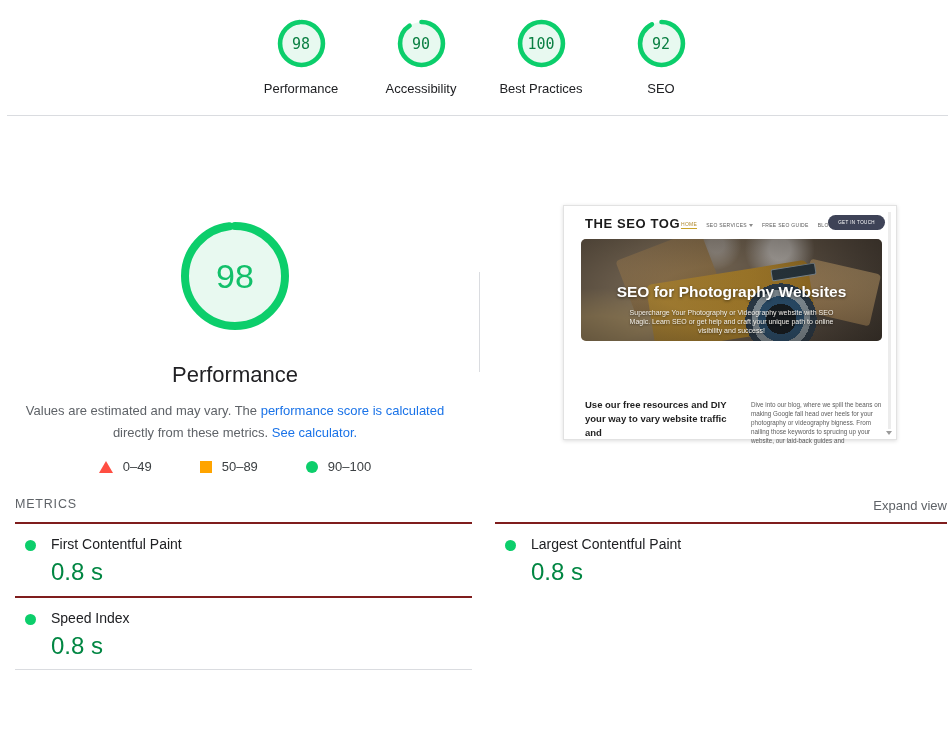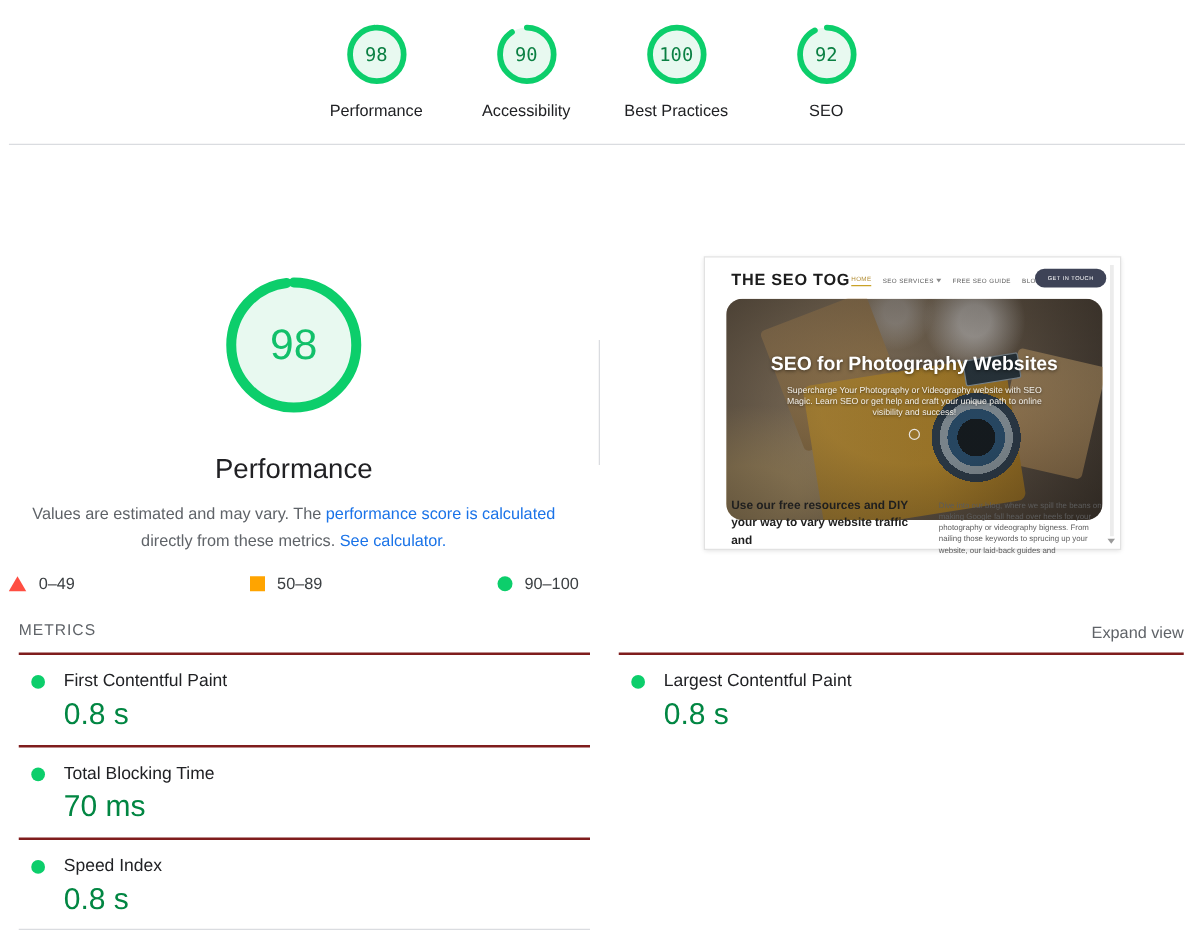--- a/index.html
+++ b/index.html
@@ -21,21 +21,21 @@
   
   .big-gauge { position:absolute; left:172px; top:220px; width:112px; height:112px; }
   .big-gauge svg { display:block; width:112px; height:112px; }
   .big-gauge .gauge-num { font-family:"Liberation Sans", sans-serif; font-size:34px; color:#12c06a; }
   .perf-heading { position:absolute; top:362px; left:0; width:456px; text-align:center;
                   font-size:22px; font-weight:400; color:#212124; }
   .summary { position:absolute; top:400px; left:6px; width:444px; text-align:center;
              font-size:13px; line-height:22px; color:#5f6368; }
   .summary a { color:#1a73e8; text-decoration:none; cursor:pointer; }
 
-  .legend { position:absolute; top:459px; left:0; width:456px; display:flex; justify-content:space-between;
+  .legend { position:absolute; top:459px; left:0; width:456px; display:flex; justify-content:center;
             gap:48px; font-size:13px; color:#3c4043; align-items:center; }
   .legend-item { display:flex; align-items:center; gap:10px; }
   .tri { width:0; height:0; border-left:7px solid transparent; border-right:7px solid transparent;
          border-bottom:12px solid #ff4e42; }
   .sq  { width:12px; height:12px; background:#ffa400; }
   .dot-lg { width:12px; height:12px; border-radius:50%; background:#0cce6b; }
 
   .vline { position:absolute; left:472px; top:272px; width:1px; height:100px; background:#dadce0; }
 
   
@@ -45,21 +45,21 @@
   .thumb-logo { position:absolute; left:21px; top:10px; font-size:13px; font-weight:bold;
                 letter-spacing:.6px; color:#1c1c1c; }
   .thumb-nav { position:absolute; left:117px; top:15px; display:flex; gap:9px; align-items:center; }
   .thumb-nav .nav-item { font-size:5px; letter-spacing:.3px; color:#5a5a5a; cursor:pointer; white-space:nowrap; }
   .thumb-nav .nav-item.active { color:#b08a2e; border-bottom:1px solid #c9a227; padding-bottom:1px; }
   .chev { width:0; height:0; border-left:2px solid transparent; border-right:2px solid transparent;
           border-top:3px solid #8a8a8a; margin-left:2px; display:inline-block; }
   .thumb-cta { position:absolute; right:11px; top:9px; background:#3e4357; color:#fff; font-size:4.5px;
                letter-spacing:.4px; padding:5px 10px; border-radius:9px; border:none; cursor:pointer; }
 
-  .hero { position:absolute; left:17px; top:33px; width:301px; height:177px; border-radius:13px;
+  .hero { position:absolute; left:17px; top:33px; width:301px; height:102px; border-radius:5px;
           overflow:hidden;
           background:
             radial-gradient(circle at 66% 10%, rgba(216,212,208,.95) 0 5%, rgba(216,212,208,0) 16%),
             radial-gradient(circle at 45% 6%, rgba(198,192,186,.8) 0 4%, rgba(198,192,186,0) 13%),
             radial-gradient(ellipse at 6% 88%, rgba(209,180,125,.8) 0 10%, rgba(209,180,125,0) 32%),
             linear-gradient(115deg, #8d7c67 0%, #a28f75 32%, #7c6d5b 58%, #60554a 82%, #4d453d 100%);
   }
   .hero-flap { position:absolute; left:14%; top:4%; width:30%; height:58%; background:linear-gradient(165deg,#c3a173,#a0804f);
                transform:rotate(-21deg); border-radius:4px; }
   .hero-boxside { position:absolute; right:2%; top:26%; width:24%; height:52%; background:linear-gradient(20deg,#b08d5f,#c9a878);
@@ -218,25 +218,20 @@
 
   <div class="metrics-head">METRICS</div>
   <div class="expand-view">Expand view</div>
 
   <div class="mcol mcol-left">
     <div class="mrow">
       <span class="mdot"></span>
       <div class="mname">First Contentful Paint</div>
       <div class="mvalue">0.8 s</div>
     </div>
-    <div class="mrow">
-      <span class="mdot"></span>
-      <div class="mname">Total Blocking Time</div>
-      <div class="mvalue">70 ms</div>
-    </div>
     <div class="mrow last">
       <span class="mdot"></span>
       <div class="mname">Speed Index</div>
       <div class="mvalue">0.8 s</div>
     </div>
   </div>
 
   <div class="mcol mcol-right">
     <div class="mrow">
       <span class="mdot"></span>

